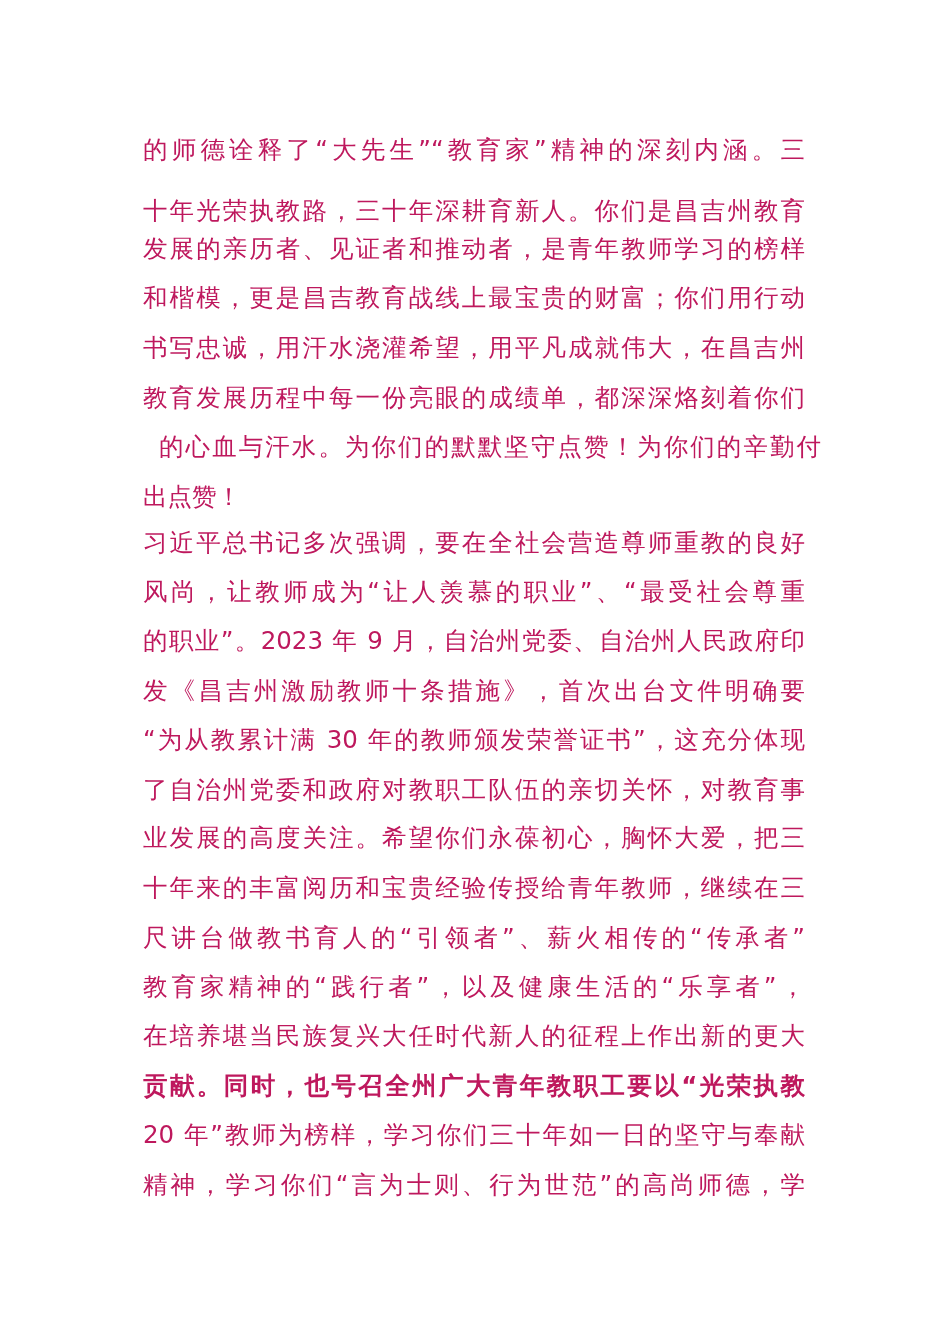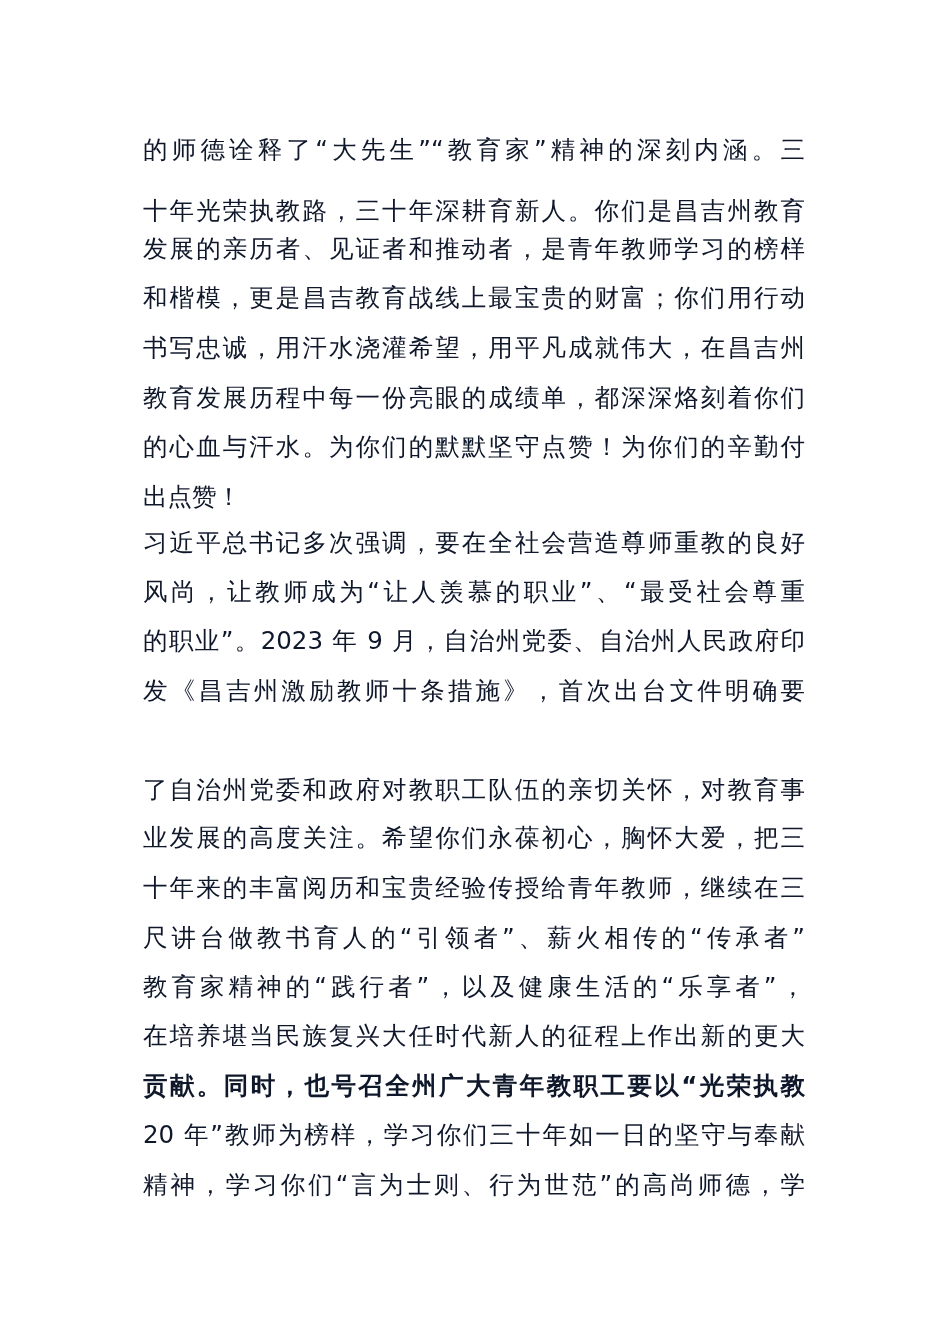--- a/index.html
+++ b/index.html
@@ -6,44 +6,45 @@
   body { width: 950px; height: 1344px; position: relative; overflow: hidden; }
   .page { position: absolute; left: 0; top: 0; width: 950px; height: 1344px; background: #fff; }
   .line {
     position: absolute;
     left: 143px;
     width: 662px;
     height: 34px;
     line-height: 34px;
     font-family: "DejaVu Sans", sans-serif;
     font-size: 24.5px;
-    color: #0f172a;
+    color: #be185d;
     white-space: nowrap;
     text-align: justify;
     text-align-last: justify;
     letter-spacing: 0px;
   }
   .line.last { text-align-last: left; }
 </style>
 </head>
 <body>
 
 <div class="page" id="page">
     <div class="line" style="top: 133px;">的师德诠释了“大先生”“教育家”精神的深刻内涵。三</div>
     <div class="line" style="top: 182px; margin-top: 12px;">十年光荣执教路，三十年深耕育新人。你们是昌吉州教育</div>
     <div class="line" style="top: 232px;">发展的亲历者、见证者和推动者，是青年教师学习的榜样</div>
     <div class="line" style="top: 281px;">和楷模，更是昌吉教育战线上最宝贵的财富；你们用行动</div>
     <div class="line" style="top: 331px;">书写忠诚，用汗水浇灌希望，用平凡成就伟大，在昌吉州</div>
     <div class="line" style="top: 381px;">教育发展历程中每一份亮眼的成绩单，都深深烙刻着你们</div>
-    <div class="line" style="top: 430px;">的心血与汗水。为你们的默默坚守点赞！为你们的辛勤付</div>
+    <div class="line" style="top: 430px; margin-left: 16px;">的心血与汗水。为你们的默默坚守点赞！为你们的辛勤付</div>
     <div class="line last" style="top: 480px;">出点赞！</div>
     <div class="line" style="top: 526px;">习近平总书记多次强调，要在全社会营造尊师重教的良好</div>
     <div class="line" style="top: 575px;">风尚，让教师成为“让人羡慕的职业”、“最受社会尊重</div>
     <div class="line" style="top: 624px;">的职业”。2023 年 9 月，自治州党委、自治州人民政府印</div>
     <div class="line" style="top: 674px;">发《昌吉州激励教师十条措施》，首次出台文件明确要</div>
+    <div class="line" style="top: 723px;">“为从教累计满 30 年的教师颁发荣誉证书”，这充分体现</div>
     <div class="line" style="top: 773px;">了自治州党委和政府对教职工队伍的亲切关怀，对教育事</div>
     <div class="line" style="top: 821px; font-family: Liberation Serif, serif;">业发展的高度关注。希望你们永葆初心，胸怀大爱，把三</div>
     <div class="line" style="top: 871px;">十年来的丰富阅历和宝贵经验传授给青年教师，继续在三</div>
     <div class="line" style="top: 921px;">尺讲台做教书育人的“引领者”、薪火相传的“传承者”</div>
     <div class="line" style="top: 970px;">教育家精神的“践行者”，以及健康生活的“乐享者”，</div>
     <div class="line" style="top: 1019px;">在培养堪当民族复兴大任时代新人的征程上作出新的更大</div>
     <div class="line" style="top: 1069px; font-weight: bold;">贡献。同时，也号召全州广大青年教职工要以“光荣执教</div>
     <div class="line" style="top: 1118px;">20 年”教师为榜样，学习你们三十年如一日的坚守与奉献</div>
     <div class="line" style="top: 1168px;">精神，学习你们“言为士则、行为世范”的高尚师德，学</div>
   </div>

